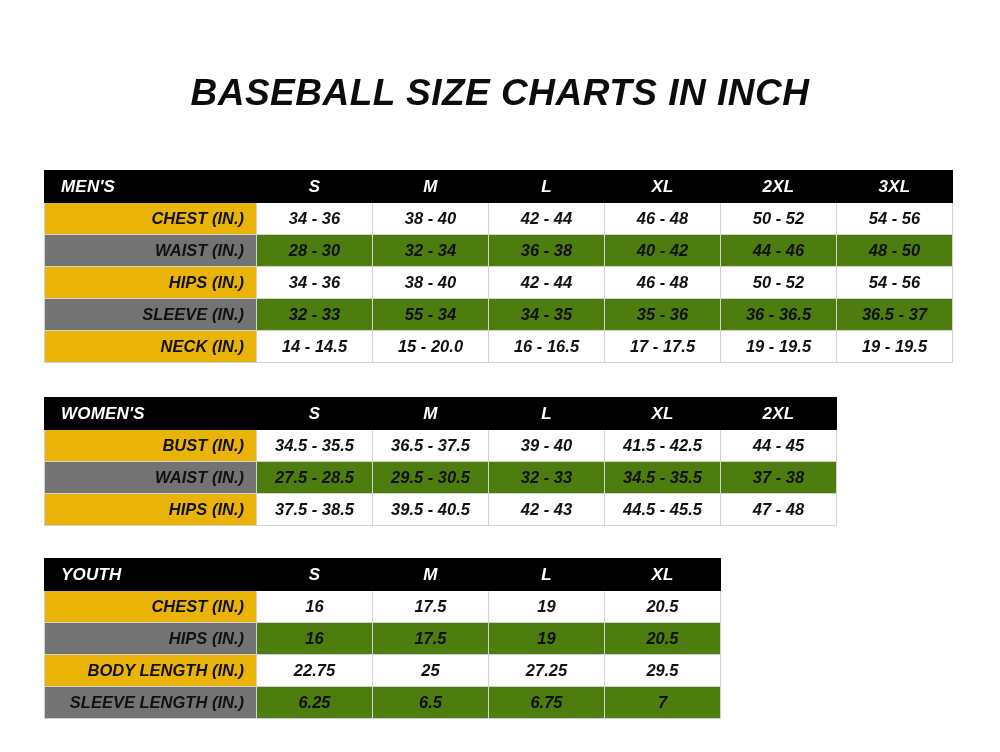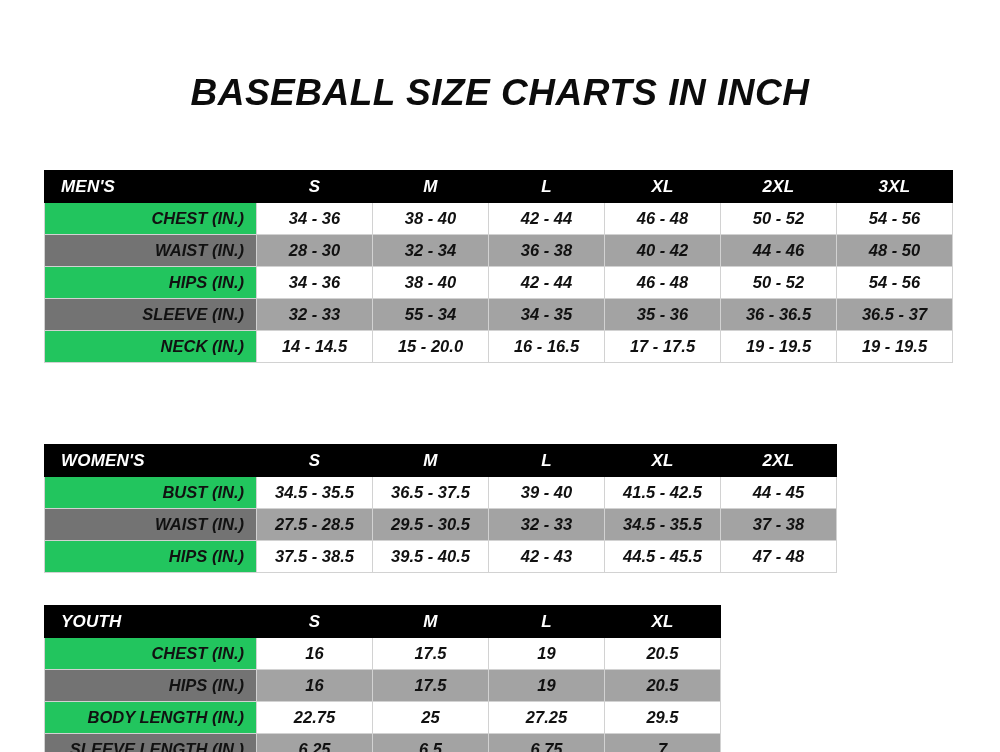--- a/index.html
+++ b/index.html
@@ -67,38 +67,38 @@
     height: 31px;
     font-size: 16.5px;
     font-weight: bold;
     text-align: center;
     color: #111111;
     background: #ffffff;
     padding: 0;
     white-space: nowrap;
   }
   table tr.alt td {
-    background: #a3a3a3;
+    background: #4d7c0f;
   }
   table td.rowlabel {
     text-align: right;
     padding-right: 12px;
-    background: #22c55e;
+    background: #eab308;
   }
   table tr.alt td.rowlabel {
     background: #737373;
   }
 
   
   #mens-table { width: 908px; }
   #mens-table col.c0 { width: 212px; }
   #mens-table col.cx { width: 116px; }
 
   
-  #womens-table { width: 792px; margin-top: 47px; }
+  #womens-table { width: 792px; }
   #womens-table col.c0 { width: 212px; }
   #womens-table col.cx { width: 116px; }
 
   
   #youth-table { width: 676px; padding-left: 21px; }
   #youth-table col.c0 { width: 212px; }
   #youth-table col.cx { width: 116px; }
 
   .gap-a { height: 34px; }
   .gap-b { height: 32px; }

